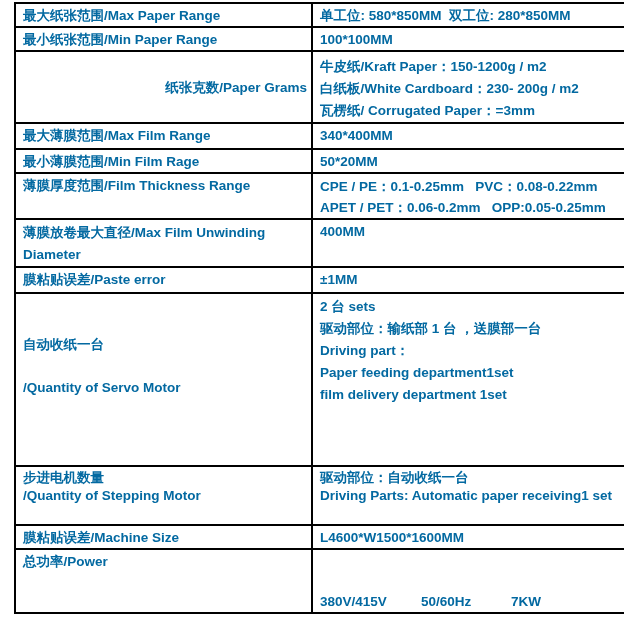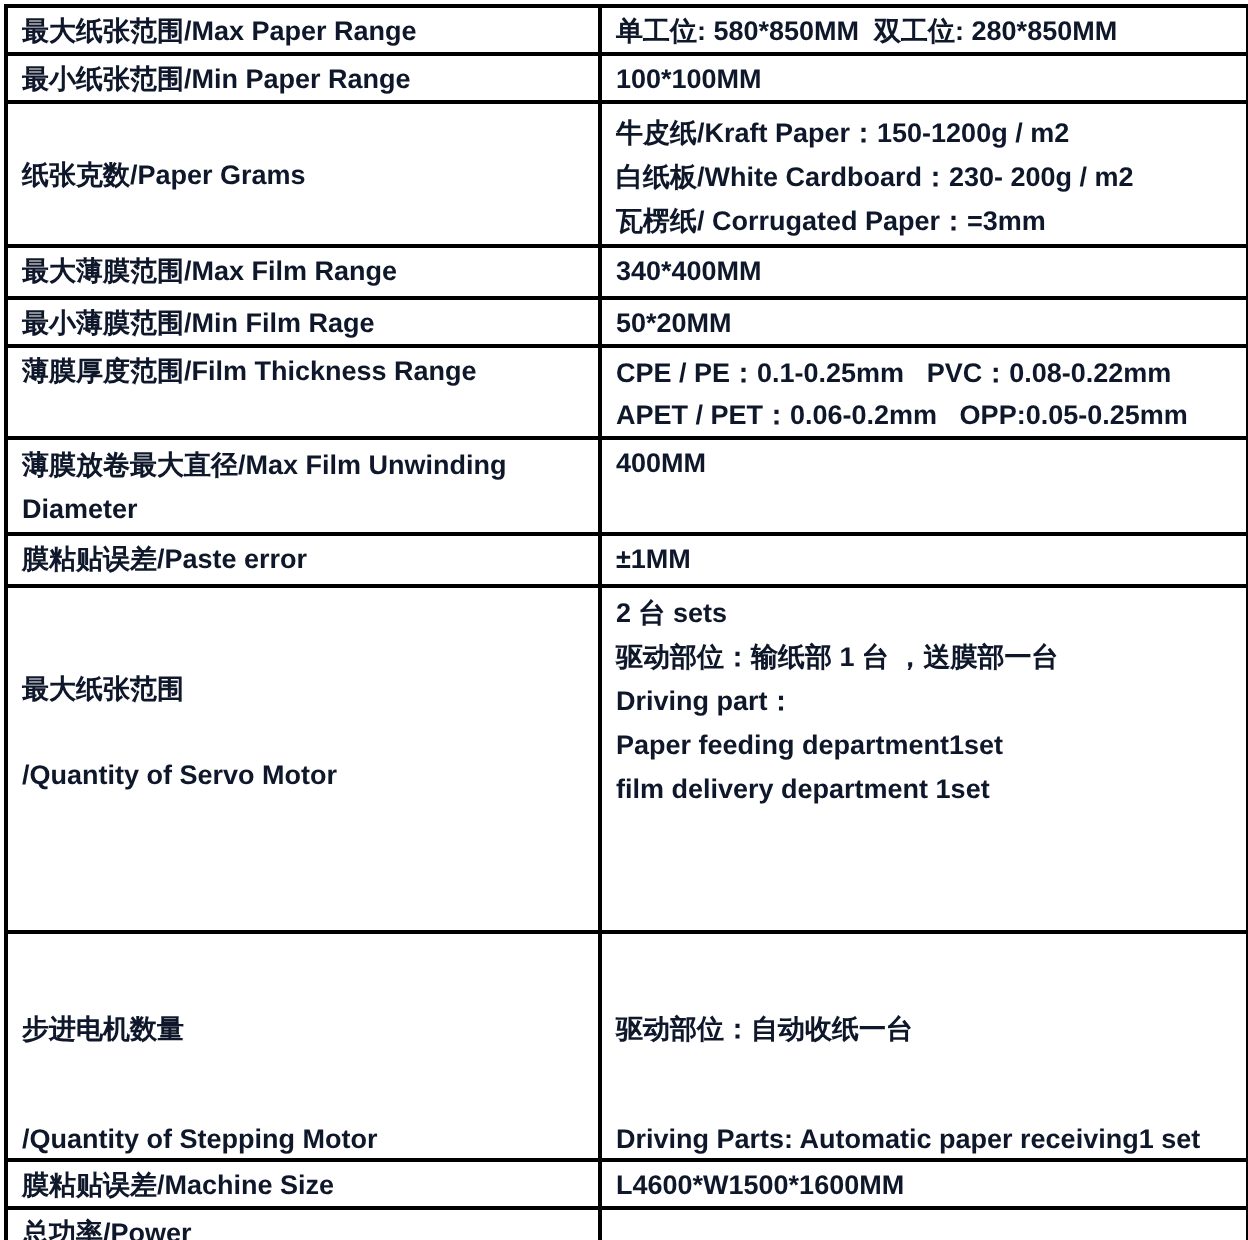--- a/index.html
+++ b/index.html
@@ -1,46 +1,46 @@
 <!DOCTYPE html>
 <html><head>
 <meta charset="utf-8">
 <style>
   html,body{margin:0;padding:0;background:#ffffff;}
   .page{
     width:624px;height:620px;background:#ffffff;overflow:hidden;
     font-family:"Liberation Sans","DejaVu Sans",sans-serif;
-    font-weight:bold;color:#0f172a;box-sizing:border-box;padding:2px 1px 0 2px;
+    font-weight:bold;color:#0369a1;box-sizing:border-box;padding:2px 1px 0 14px;
   }
   table.spec{border-collapse:collapse;width:621px;table-layout:fixed;}
   col.c-label{width:297px;}
   col.c-value{width:324px;}
   td{
     border:2px solid #000;vertical-align:top;overflow:hidden;
     padding:2px 4px 0 7px;font-size:13.5px;line-height:20px;
   }
   .t{white-space:pre-wrap;}
   
   tr.rh1{height:22px} tr.rh2{height:21px} tr.rh3{height:68px}
   tr.rh4{height:26px} tr.rh5{height:15px} tr.rh6{height:45px}
   tr.rh7{height:37px} tr.rh8{height:26px} tr.rh9{height:27px}
   tr.rh10{height:173px} tr.rh11{height:59px} tr.rh12{height:21px}
   tr.rh13{height:30px}
   
-  td.mid{vertical-align:middle;}
+  td.mid{vertical-align:middle;text-align:right;}
   td.grams-val{padding-top:4px;}
   td.grams-val .t{line-height:22px;}
   td.thick-val .t{line-height:21px;}
   td.unw-lbl .t{line-height:22px;}
   td.servo-lbl .t{line-height:18px;}
   td.servo-lbl .t1{margin-top:40px;}
   td.servo-lbl .t2{margin-top:25px;}
   td.servo-val .t{line-height:18px;margin-top:4px;}
   td.servo-val .t:first-child{margin-top:2px;}
-  td.step-cell .t{line-height:18px;margin-top:37px;}
+  td.step-cell .t{line-height:18px;}
   td.step-cell .t2{}
   .seg{display:inline-block;white-space:pre;}
   .segA{width:101px;margin-top:40px;}
   .segB{width:90px;}
 </style>
 </head>
 <body>
 
 <div class="page">
   <table class="spec">
@@ -122,21 +122,21 @@
             <div class="t">膜粘贴误差/Paste error</div>
           </td>
       <td>
             <div class="t">±1MM</div>
           </td>
     </tr>
 
 
     <tr class="rh10">
       <td class="servo-lbl">
-        <div class="t t1">最大纸张范围</div>
+        <div class="t t1">自动收纸一台</div>
         <div class="t t2">/Quantity of Servo Motor</div>
       </td>
       <td class="servo-val">
         <div class="t">2 台 sets</div>
         <div class="t">驱动部位：输纸部 1 台 ，送膜部一台</div>
         <div class="t">Driving part：</div>
         <div class="t">Paper feeding department1set</div>
         <div class="t">film delivery department 1set</div>
       </td>
     </tr>

